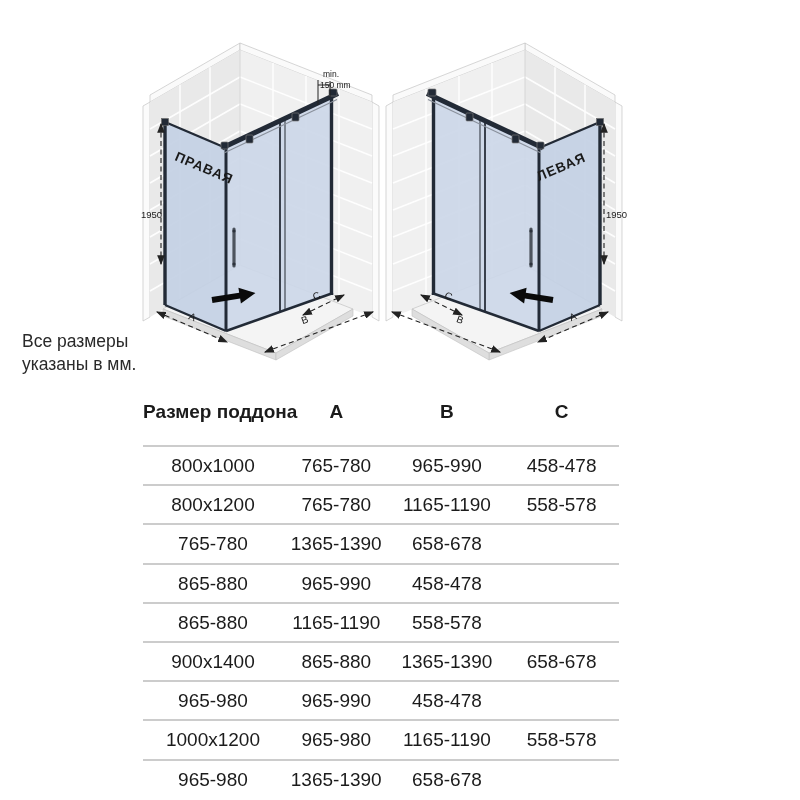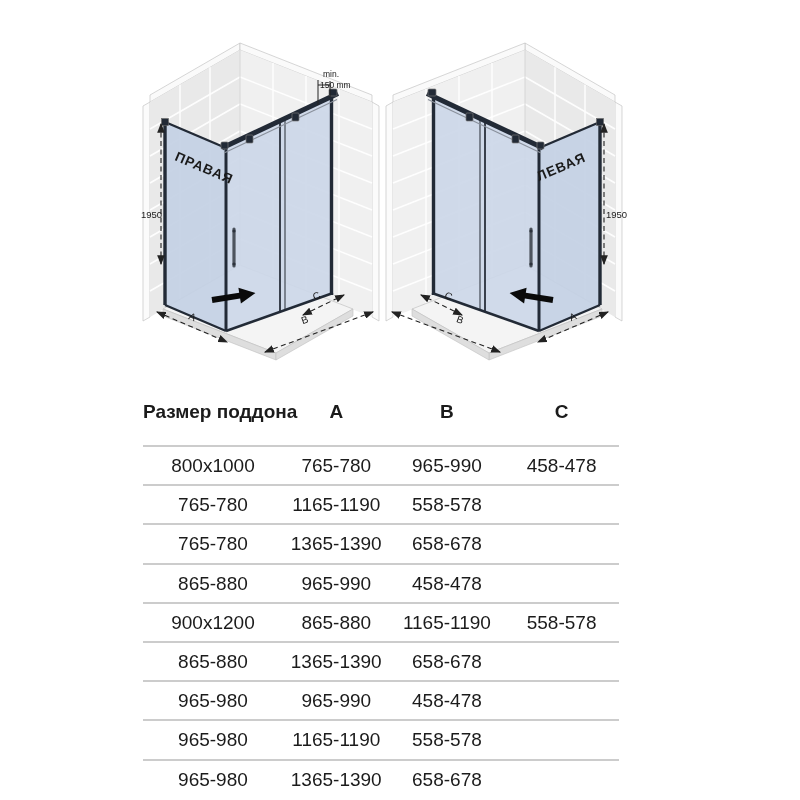--- a/index.html
+++ b/index.html
@@ -128,67 +128,73 @@
       <text class="dimtext" transform="translate(191,320) rotate(23)" text-anchor="middle">A</text>
       <text class="dimtext" transform="translate(318,299) rotate(-26)" text-anchor="middle">C</text>
       <text class="dimtext" transform="translate(306,323) rotate(-20)" text-anchor="middle">B</text>
 
       <text class="dimtext" transform="translate(574,320) rotate(-23)" text-anchor="middle">A</text>
       <text class="dimtext" transform="translate(447,299) rotate(26)" text-anchor="middle">C</text>
       <text class="dimtext" transform="translate(459,323) rotate(20)" text-anchor="middle">B</text>
     </g>
   </svg>
 
+  <div class="note">
+    <div>Все размеры</div>
+    <div>указаны в мм.</div>
+  </div>
 
   <div class="spec-table">
     <div class="trow head">
         <div class="cell first">Размер поддона</div>
         <div class="cell">A</div>
         <div class="cell">B</div>
         <div class="cell">C</div>
       </div>
     <div>
         <div class="trow body">
           <div class="cell">800x1000</div>
           <div class="cell">765-780</div>
           <div class="cell">965-990</div>
           <div class="cell">458-478</div>
         </div>
         <div class="trow body">
+          <div class="cell">800x1200</div>
           <div class="cell">765-780</div>
           <div class="cell">1165-1190</div>
           <div class="cell">558-578</div>
         </div>
         <div class="trow body">
           <div class="cell">765-780</div>
           <div class="cell">1365-1390</div>
           <div class="cell">658-678</div>
         </div>
         <div class="trow body">
           <div class="cell">865-880</div>
           <div class="cell">965-990</div>
           <div class="cell">458-478</div>
         </div>
         <div class="trow body">
-          <div class="cell">900x1200</div>
           <div class="cell">865-880</div>
           <div class="cell">1165-1190</div>
           <div class="cell">558-578</div>
         </div>
         <div class="trow body">
+          <div class="cell">900x1400</div>
           <div class="cell">865-880</div>
           <div class="cell">1365-1390</div>
           <div class="cell">658-678</div>
         </div>
         <div class="trow body">
           <div class="cell">965-980</div>
           <div class="cell">965-990</div>
           <div class="cell">458-478</div>
         </div>
         <div class="trow body">
+          <div class="cell">1000x1200</div>
           <div class="cell">965-980</div>
           <div class="cell">1165-1190</div>
           <div class="cell">558-578</div>
         </div>
         <div class="trow body">
           <div class="cell">965-980</div>
           <div class="cell">1365-1390</div>
           <div class="cell">658-678</div>
         </div>
       </div>

